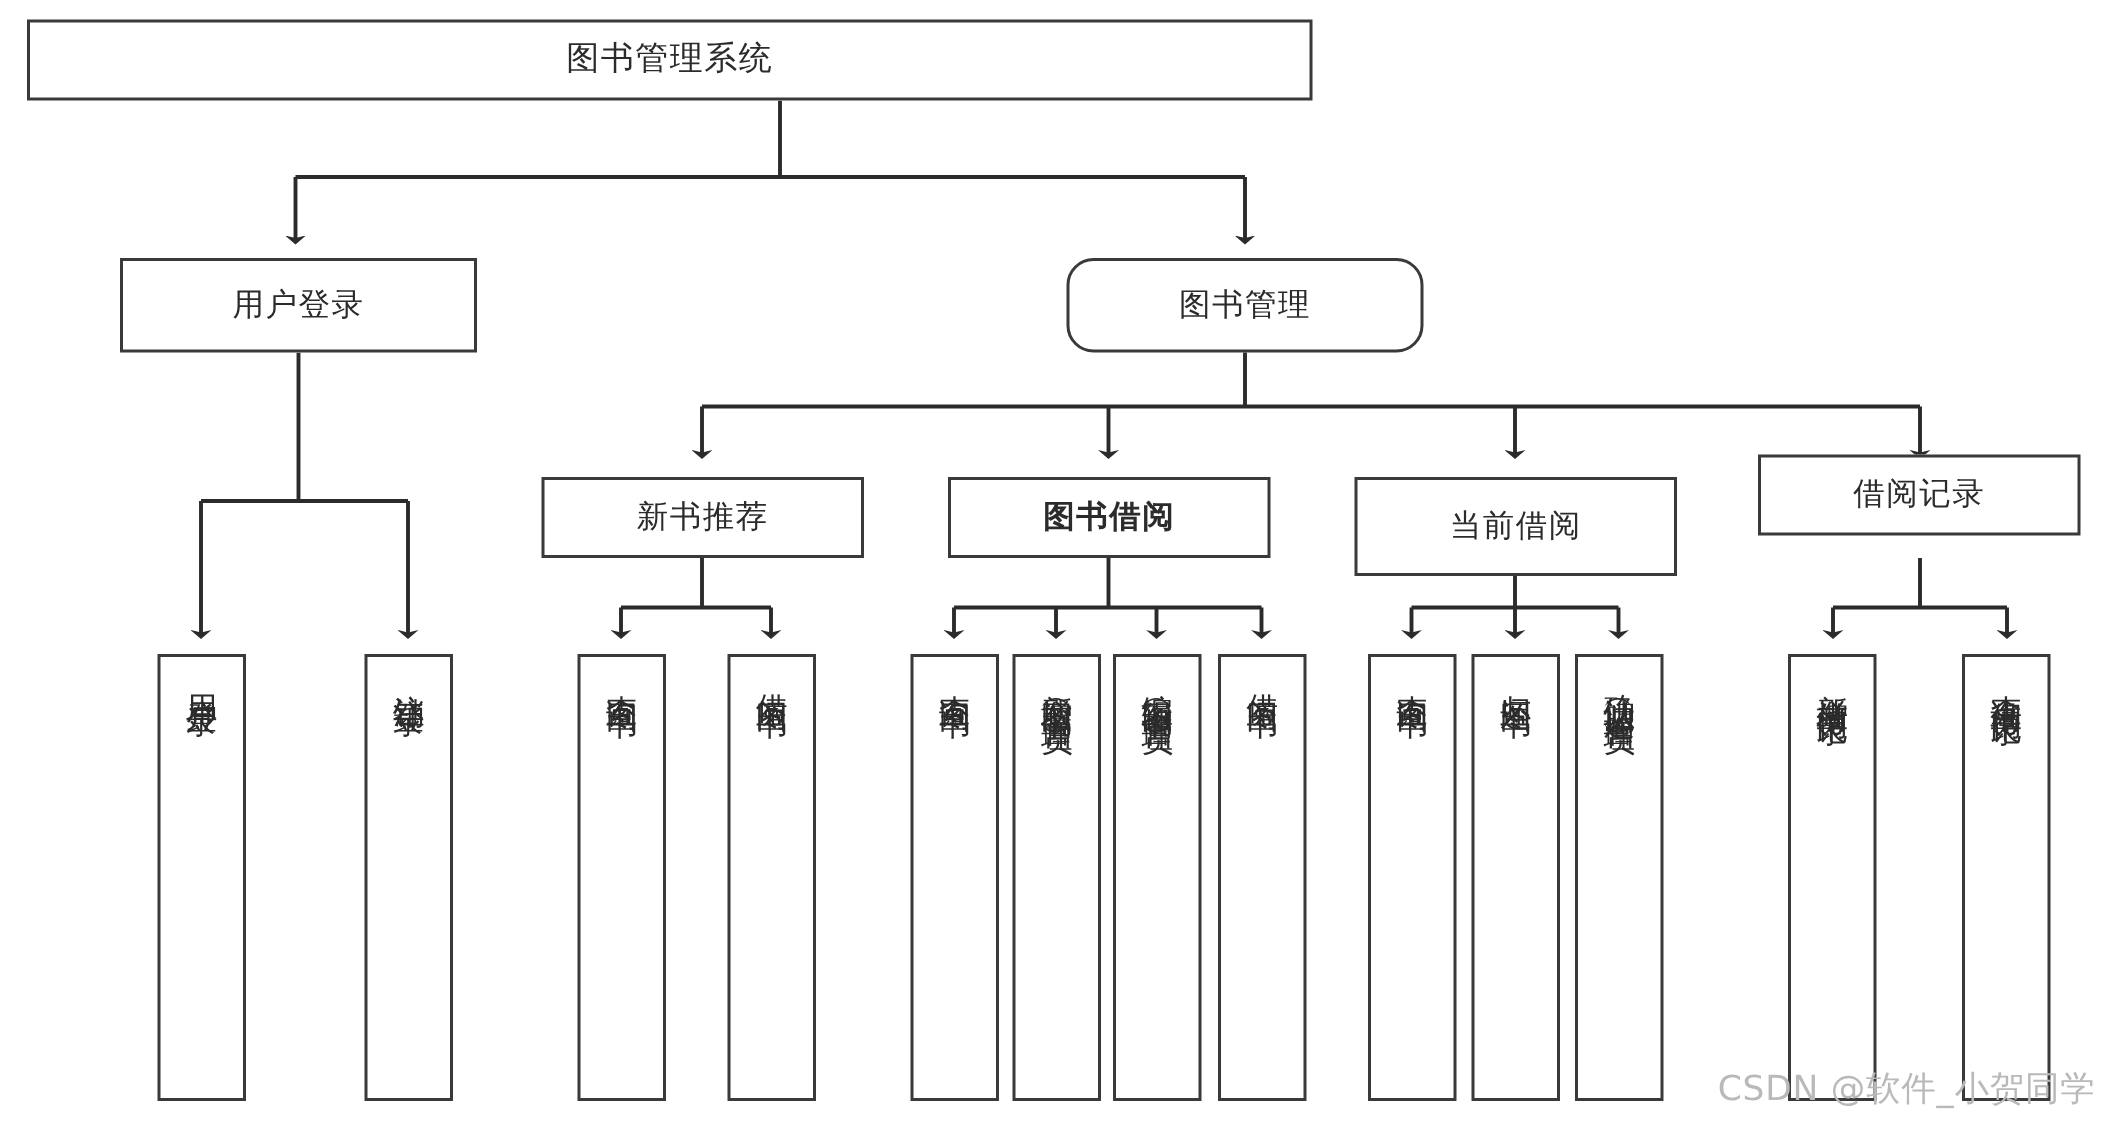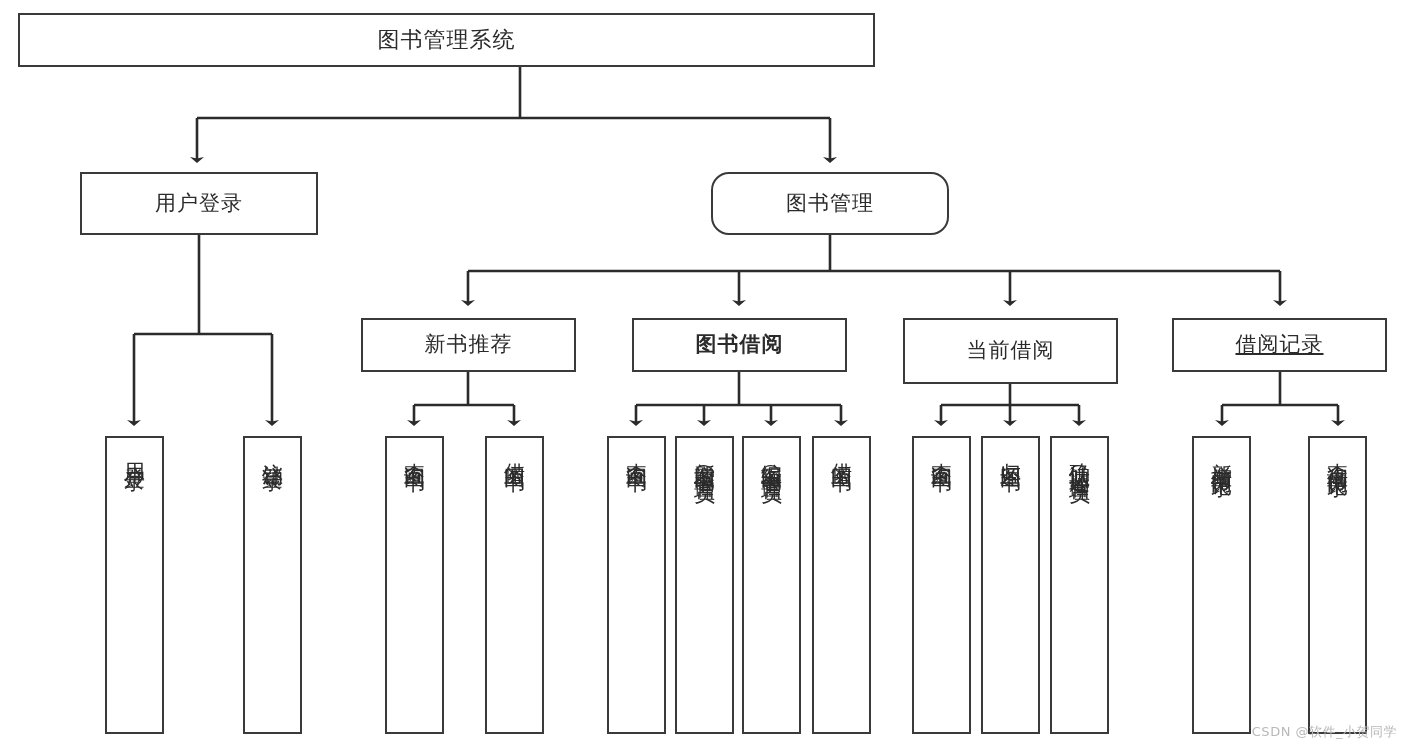--- a/index.html
+++ b/index.html
@@ -48,21 +48,21 @@
     text-orientation:upright;
     letter-spacing:3px;
     line-height:1.05;
     white-space:nowrap;
     display:block;
   }
   .watermark{
     position:absolute;
     right:8px;
     bottom:6px;
-    font-size:13px;
+    font-size:23px;
     color:#b9b9b9;
     letter-spacing:0.5px;
     white-space:nowrap;
     margin-left:44px;
   }
 </style>
 </head>
 <body>
 
 <div id="canvas">
@@ -131,21 +131,21 @@
 
   <div class="node h" style="left:361px;top:318px;width:215px;height:54px;">
     <span>新书推荐</span>
   </div>
   <div class="node h" style="left:632px;top:318px;width:215px;height:54px;font-weight:bold;">
     <span>图书借阅</span>
   </div>
   <div class="node h" style="left:903px;top:318px;width:215px;height:66px;">
     <span>当前借阅</span>
   </div>
-  <div class="node h" style="left:1172px;top:318px;width:215px;height:54px;text-decoration:underline;">
+  <div class="node h" style="left:1172px;top:303px;width:215px;height:54px;">
     <span>借阅记录</span>
   </div>
 
   <div class="node v" style="left:105px;top:436px;width:59px;height:298px;">
     <span class="vtext">用户登录</span>
   </div>
   <div class="node v" style="left:243px;top:436px;width:59px;height:298px;">
     <span class="vtext">注销登录</span>
   </div>
 

